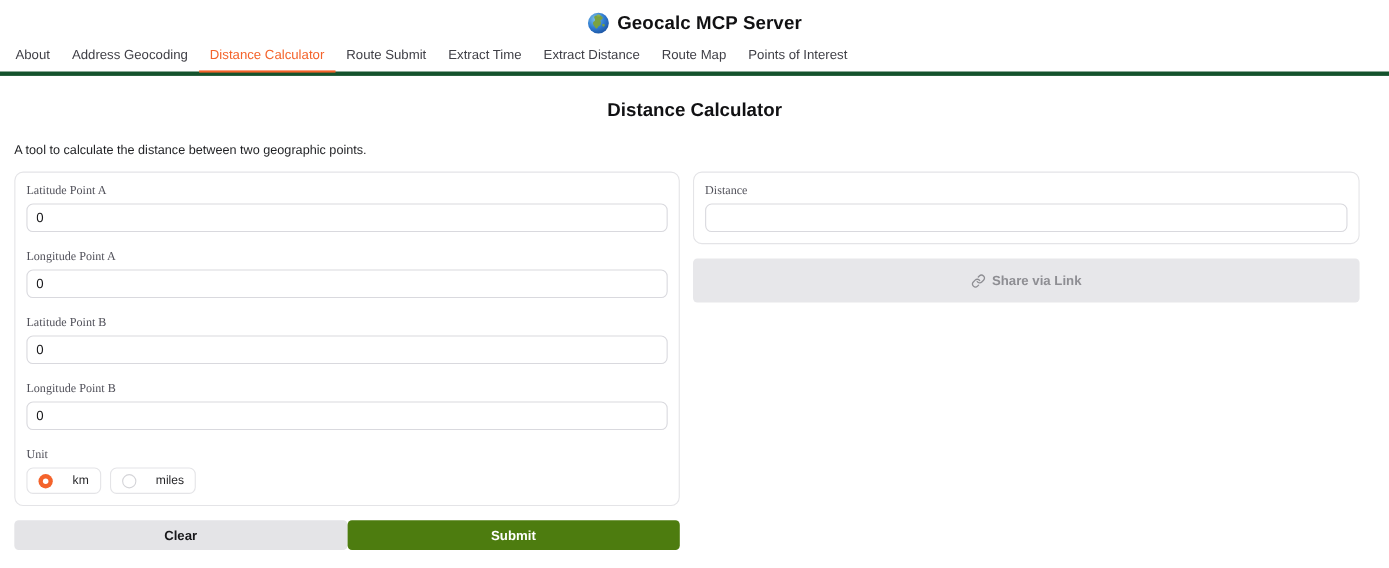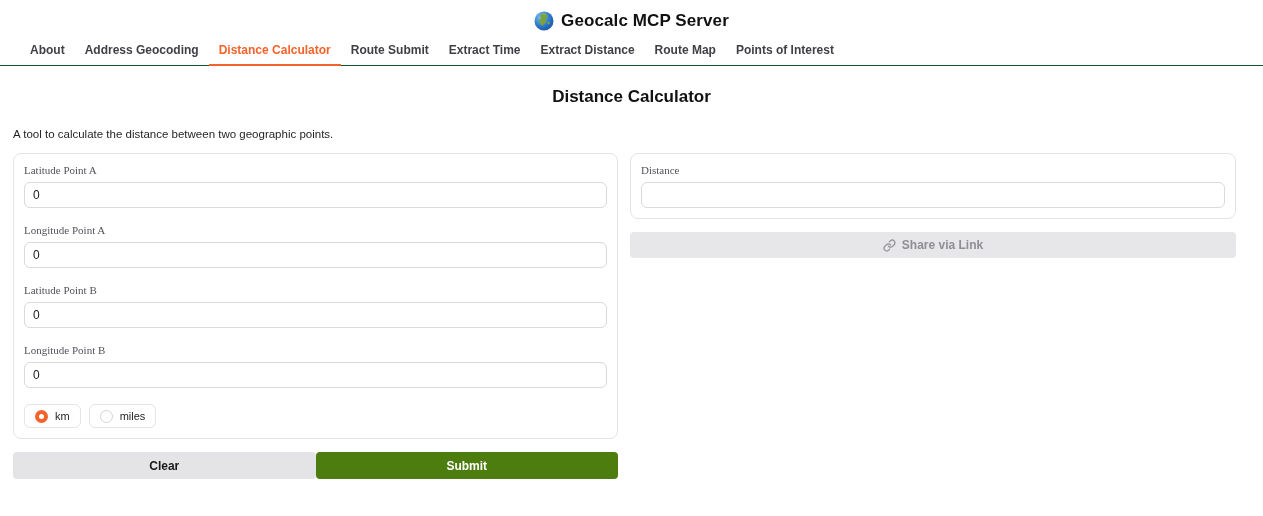--- a/index.html
+++ b/index.html
@@ -13,23 +13,22 @@
   .header {
     display: flex; align-items: center; justify-content: center;
     gap: 7px; padding-top: 9px; height: 33px;
   }
   .app-title { font-size: 17px; font-weight: 700; color: #111113; letter-spacing: .1px; }
   .logo { display: inline-flex; }
 
   
   .tabbar {
     display: flex; align-items: stretch;
-    margin-top: 4px; padding-left: 20px;
-    border-bottom: 1px solid #14532d;
-    font-weight: bold;
+    margin-top: 4px; padding-left: 4px;
+    border-bottom: 4px solid #14532d;
   }
   .tab {
     font-size: 12px; color: #3f3f46;
     padding: 6px 10px 7px 10px;
     cursor: pointer; white-space: nowrap;
     border-bottom: 2px solid transparent;
     margin-bottom: -1px;
   }
   .tab.active { color: #f4632b; border-bottom-color: #f4632b; }
 
@@ -58,21 +57,21 @@
   .field input {
     display: block; width: 100%; height: 26px;
     border: 1px solid #d9d9de; border-radius: 6px;
     font-family: "Liberation Sans", sans-serif;
     font-size: 12px; color: #18181b; padding: 0 8px;
     outline: none; background: #fff;
   }
   
   .radio-row { display: flex; gap: 8px; }
   .radio-opt {
-    display: inline-flex; align-items: center; gap: 7px;
+    display: inline-flex; align-items: center; gap: 18px;
     border: 1px solid #e4e4e7; border-radius: 6px;
     height: 24px; padding: 0 10px; cursor: pointer; background: #fff;
   }
   .radio-opt .opt-label { font-size: 11px; color: #27272a; }
   .radio {
     width: 13px; height: 13px; border-radius: 50%;
     border: 1.5px solid #d4d4d8; background: #fff;
     display: inline-flex; align-items: center; justify-content: center;
     flex: none;
   }
@@ -85,21 +84,21 @@
   .btn-row { display: flex; gap: 0; margin-top: 13px; }
   .btn {
     flex: 1; height: 27px; border: none; border-radius: 4px;
     font-family: "Liberation Sans", sans-serif;
     font-size: 12px; font-weight: 700; cursor: pointer;
   }
   .btn.secondary { background: #e4e4e7; color: #18181b; }
   .btn.primary   { background: #4d7c0f; color: #ffffff; }
 
   .share-btn {
-    width: 100%; height: 26px; margin-top: 13px;
+    width: 100%; height: 40px; margin-top: 13px;
     display: flex; align-items: center; justify-content: center; gap: 6px;
     background: #e7e7ea; color: #8e8e93;
     border: none; border-radius: 4px;
     font-family: "Liberation Sans", sans-serif;
     font-size: 12px; font-weight: 700; cursor: pointer;
   }
   .share-btn svg { display: block; }
 </style>
 </head>
 <body>
@@ -158,20 +157,21 @@
           <label>Latitude Point B</label>
           <input type="text" value="0" style="">
         </div>
 
         <div class="field">
           <label>Longitude Point B</label>
           <input type="text" value="0" style="">
         </div>
 
         <div class="field last">
+          <label>Unit</label>
           <div class="radio-row">
             <span class="radio-opt">
               <span class="radio checked"></span>
               <span class="opt-label">km</span>
             </span>
             <span class="radio-opt">
               <span class="radio"></span>
               <span class="opt-label">miles</span>
             </span>
           </div>

